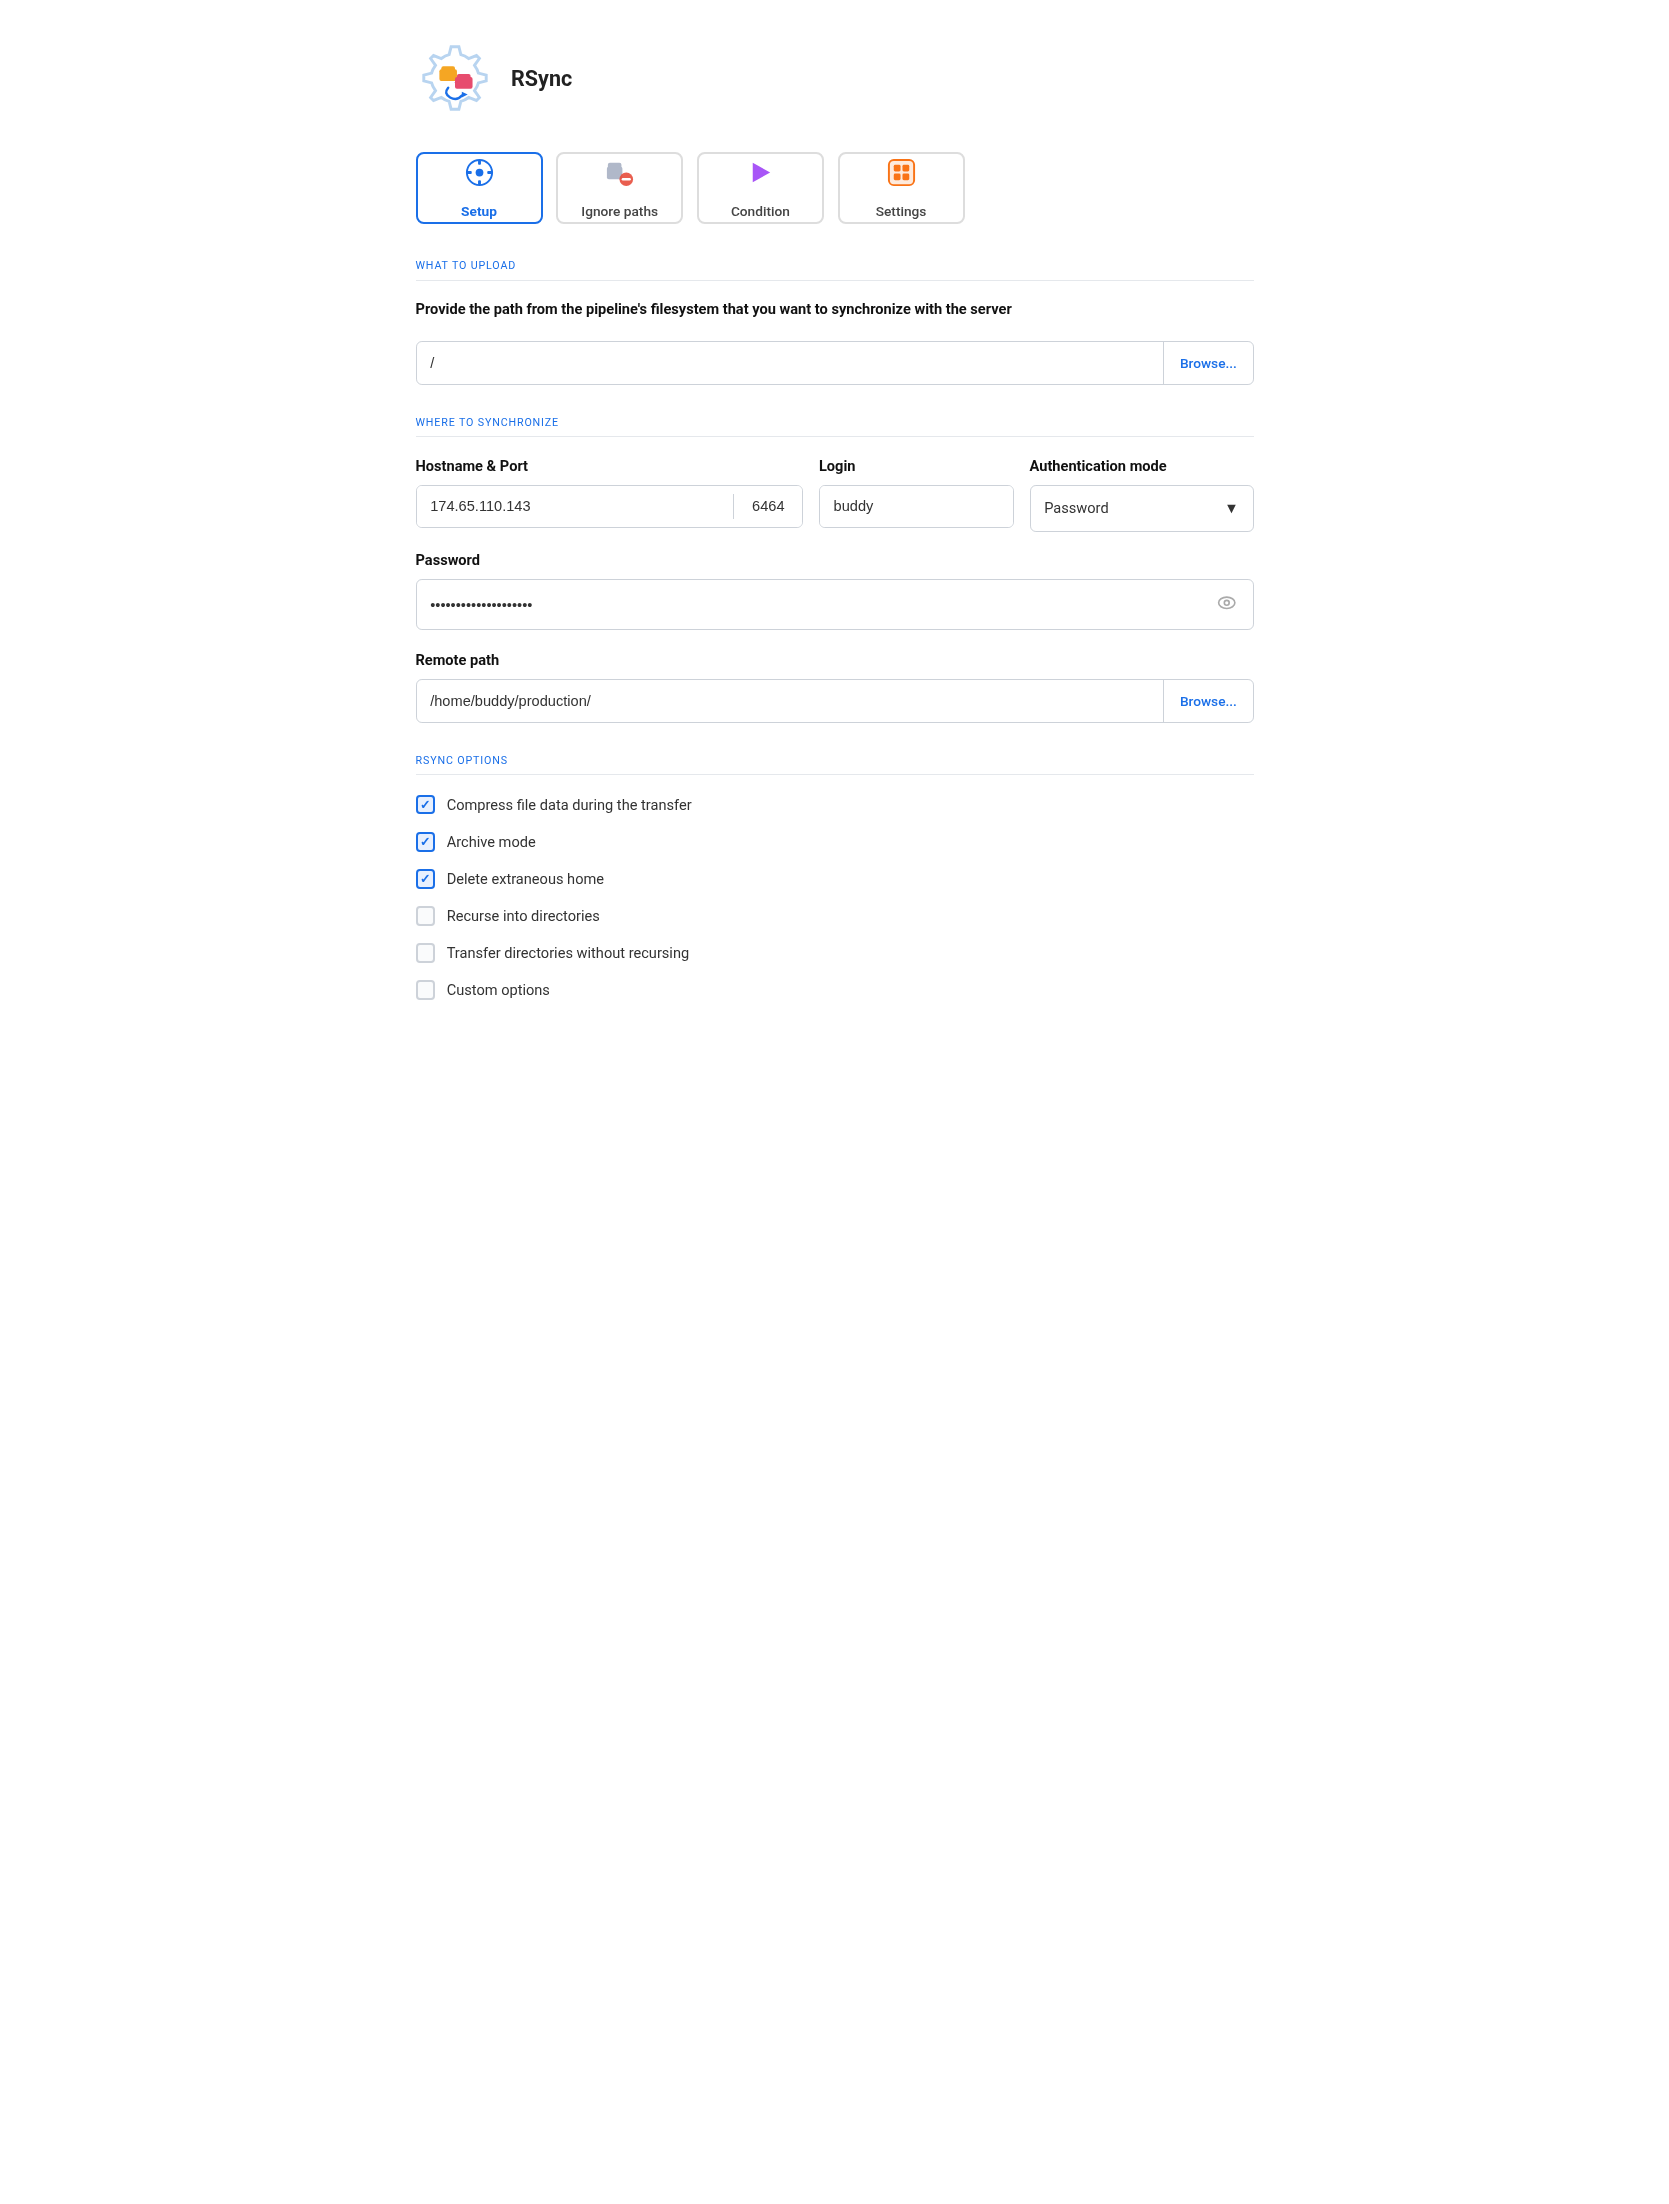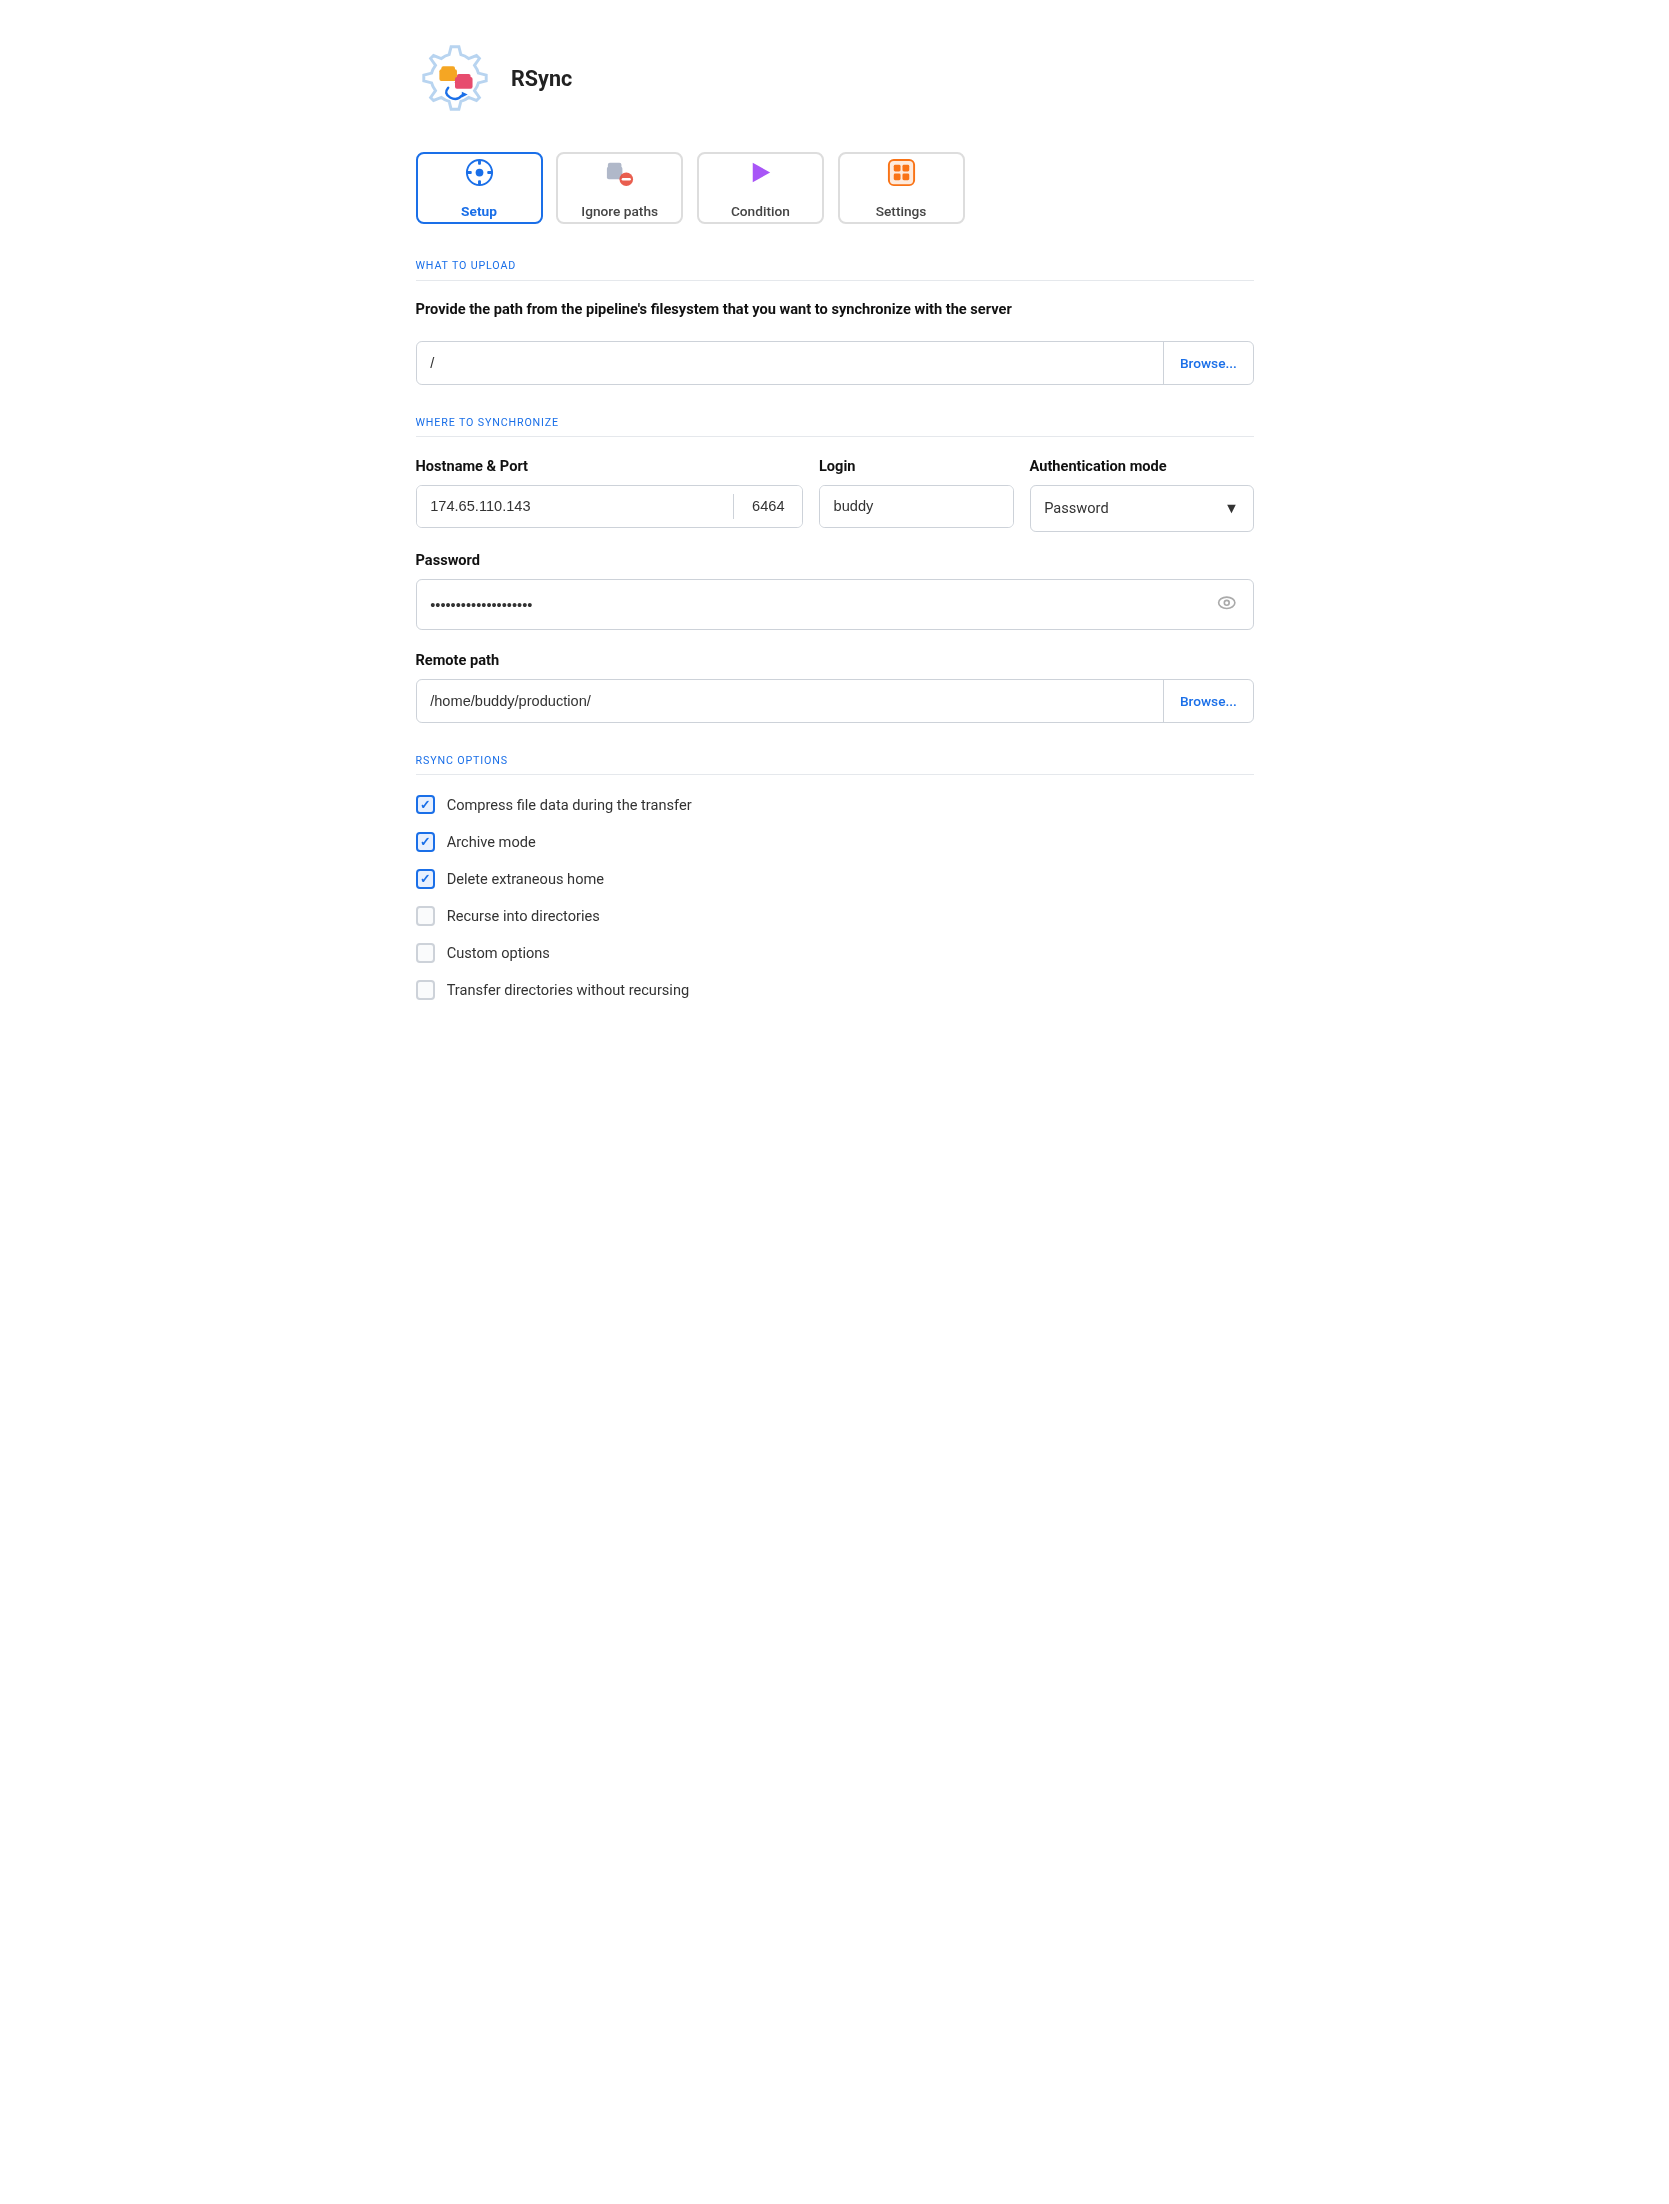--- a/index.html
+++ b/index.html
@@ -413,23 +413,23 @@
 
   <div class="checkbox-item">
     <div class="checkbox-box unchecked">
     </div>
     <span class="checkbox-label">Recurse into directories</span>
   </div>
 
   <div class="checkbox-item">
     <div class="checkbox-box unchecked">
     </div>
+    <span class="checkbox-label">Transfer directories without recursing</span>
+  </div>
+
+  <div class="checkbox-item">
+    <div class="checkbox-box unchecked">
+    </div>
     <span class="checkbox-label">Custom options</span>
   </div>
 
-  <div class="checkbox-item">
-    <div class="checkbox-box unchecked">
-    </div>
-    <span class="checkbox-label">Transfer directories without recursing</span>
-  </div>
-
 </div>
 
 
 </body></html>

